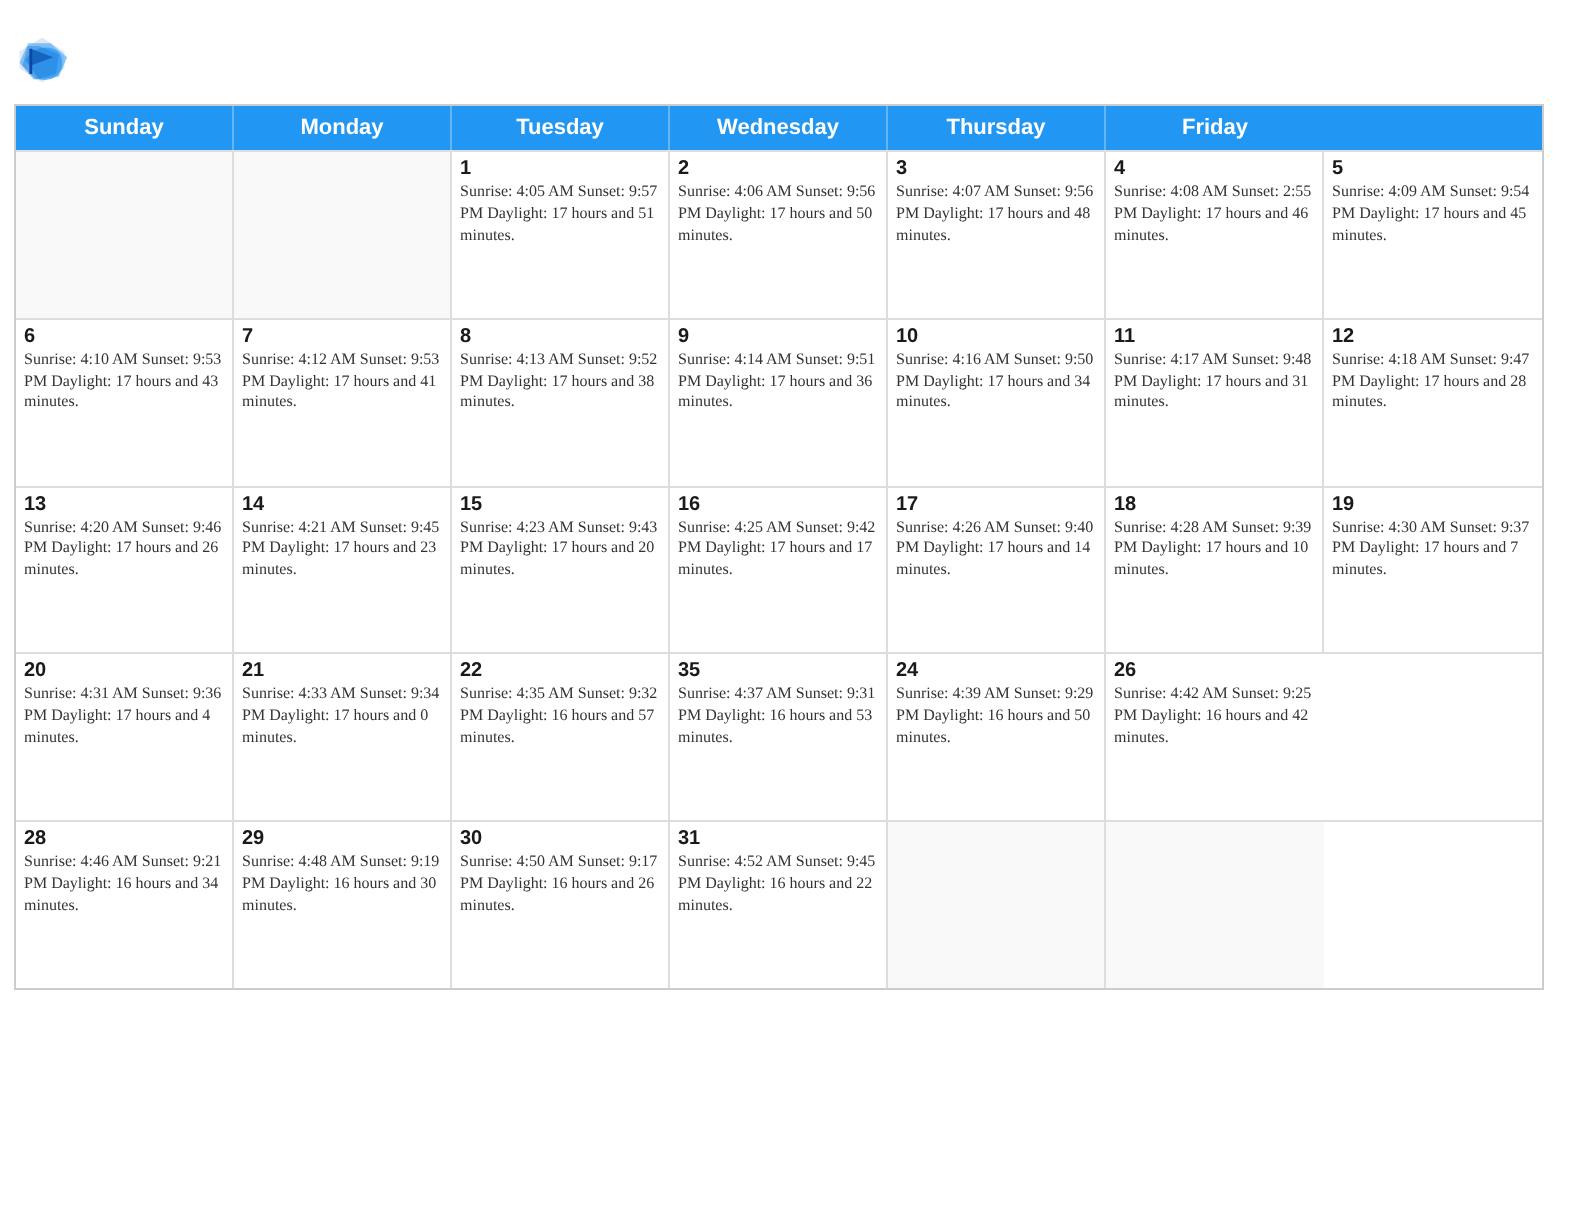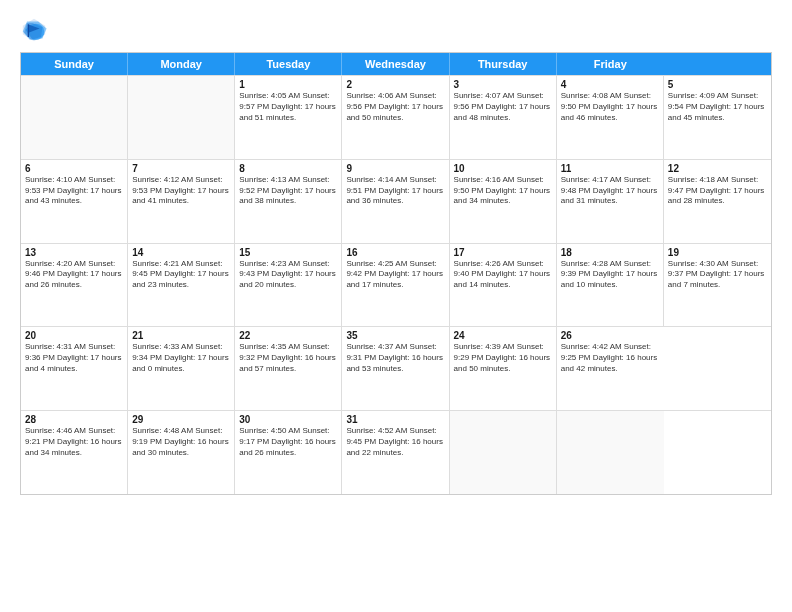--- a/index.html
+++ b/index.html
@@ -6,21 +6,21 @@
     body {
       font-family: Arial, sans-serif;
       background: #fff;
       width: 792px;
       height: 612px;
       overflow: hidden;
     }
     .page {
       width: 792px;
       height: 507px;
-      padding: 16px 20px 12px 20px;
+      padding: 16px 20px 12px 7px;
       display: flex;
       flex-direction: column;
     }
     .header {
       display: flex;
       justify-content: space-between;
       align-items: flex-start;
       margin-bottom: 8px;
     }
     .logo {
@@ -98,20 +98,21 @@
     .day-num {
       font-size: 10px;
       font-weight: bold;
       color: #1a1a1a;
       margin-bottom: 1px;
     }
     .day-info {
       font-size: 8px;
       color: #333;
       line-height: 1.35;
+      font-family: Liberation Serif, serif;
     }
   </style>
 </head>
 <body>
 
 <div class="page">
   <div class="header">
     <div class="logo">
       <svg class="logo-icon" viewBox="0 0 40 40">
         <polygon points="20,4 36,14 36,26 20,36 4,26 4,14" fill="#1565C0" opacity="0.15"></polygon>
@@ -160,21 +161,21 @@
           </div>
           <div class="cal-cell">
             <div class="day-num">3</div>
             <div class="day-info">Sunrise: 4:07 AM
 Sunset: 9:56 PM
 Daylight: 17 hours and 48 minutes.</div>
           </div>
           <div class="cal-cell">
             <div class="day-num">4</div>
             <div class="day-info">Sunrise: 4:08 AM
-Sunset: 9:50 PM
+Sunset: 2:55 PM
 Daylight: 17 hours and 46 minutes.</div>
           </div>
           <div class="cal-cell">
             <div class="day-num">5</div>
             <div class="day-info">Sunrise: 4:09 AM
 Sunset: 9:54 PM
 Daylight: 17 hours and 45 minutes.</div>
           </div>
         </div>
         <div class="cal-row">

